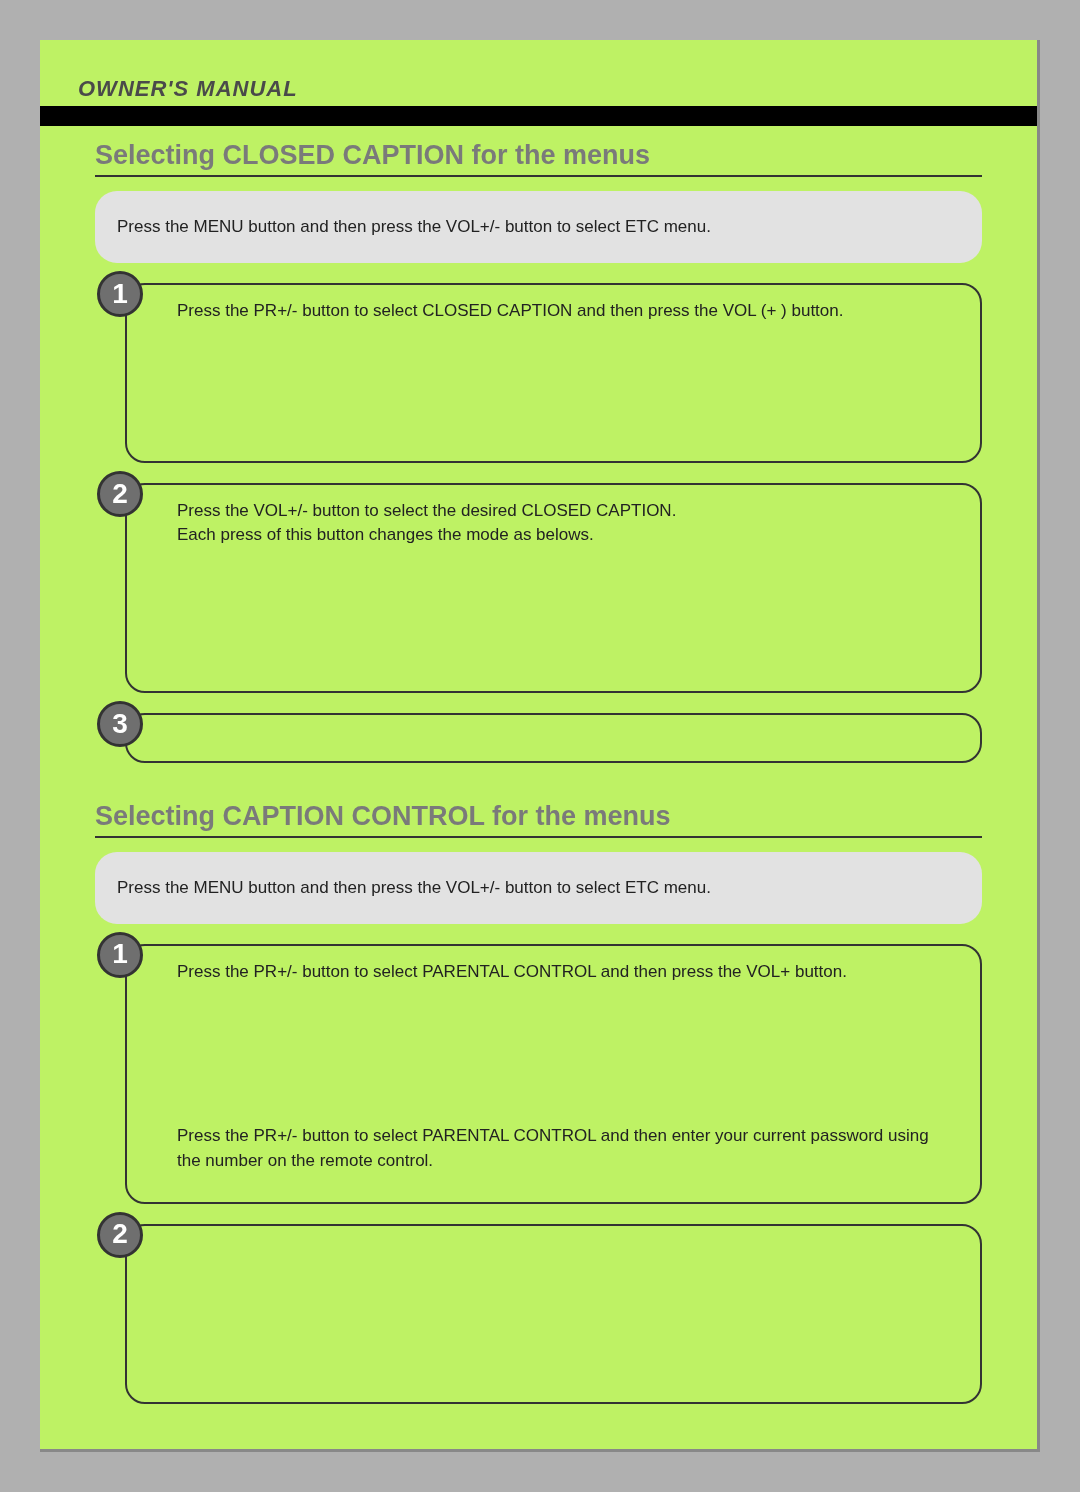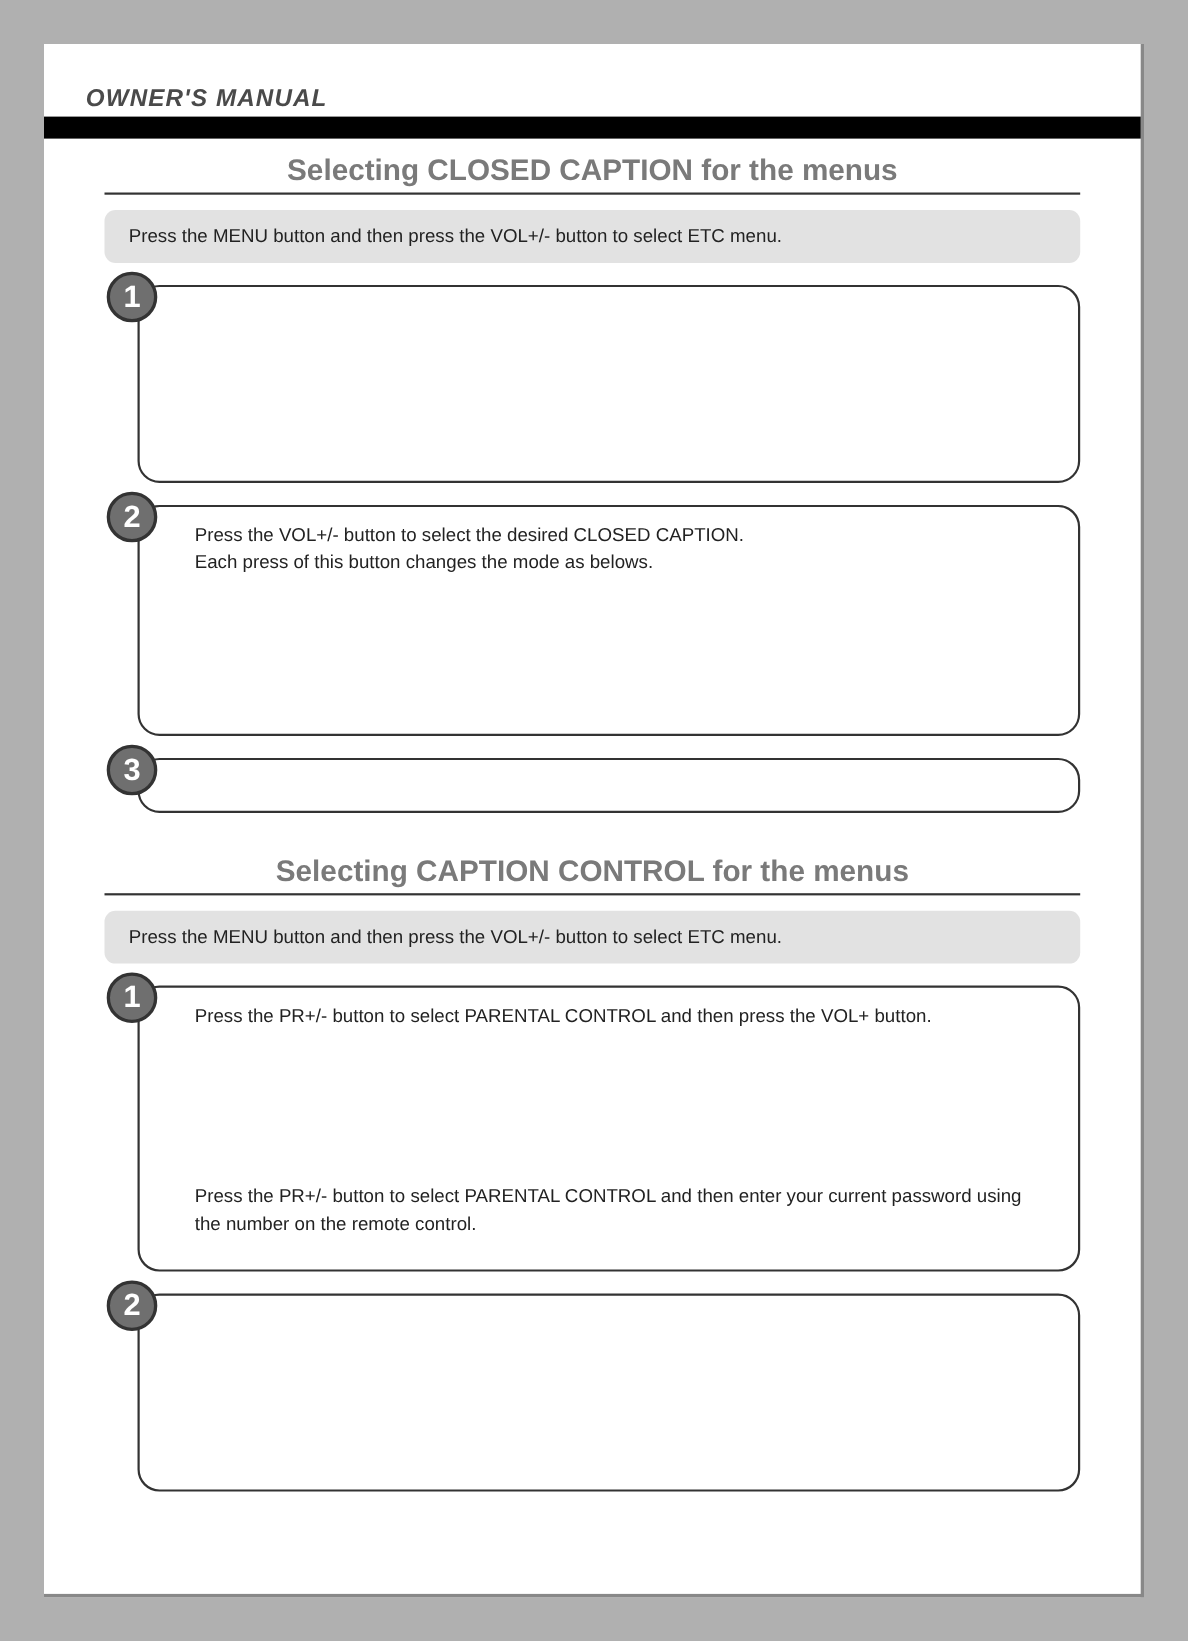--- a/index.html
+++ b/index.html
@@ -13,21 +13,21 @@
     width: 1080px;
     height: 1492px;
     position: relative;
   }
   .page-outer {
     position: absolute;
     top: 40px;
     left: 40px;
     right: 40px;
     bottom: 40px;
-    background: #ffffff;
+    background: #bef264;
     border-right: 3px solid #888;
     border-bottom: 3px solid #888;
   }
   .header-label {
     position: absolute;
     top: 36px;
     left: 38px;
     font-size: 22px;
     font-weight: bold;
     font-style: italic;
@@ -49,26 +49,25 @@
     right: 55px;
     bottom: 30px;
   }
   .section-title {
     font-size: 27px;
     font-weight: bold;
     color: #7a7a7a;
     border-bottom: 2px solid #333;
     padding-bottom: 4px;
     margin-bottom: 14px;
-    text-align: center;
   }
   .intro-box {
     background: #e2e2e2;
-    border-radius: 10px;
-    padding: 12px 22px;
+    border-radius: 22px;
+    padding: 24px 22px;
     font-size: 17px;
     color: #222;
     line-height: 1.4;
     margin-bottom: 20px;
   }
   .step-box {
     position: relative;
     border: 2px solid #333;
     border-radius: 20px;
     margin-left: 30px;
@@ -121,20 +120,21 @@
   <div class="content">
 
     <div class="section-title">Selecting CLOSED CAPTION for the menus</div>
 
     <div class="intro-box">
       <div>Press the MENU button and then press the VOL+/- button to select ETC menu.</div>
     </div>
 
     <div class="step-box tall-1">
       <div class="step-badge">1</div>
+      <div>Press the PR+/- button to select CLOSED CAPTION and then press the VOL (+ ) button.</div>
     </div>
 
     <div class="step-box tall-2">
       <div class="step-badge">2</div>
       <div>Press the VOL+/- button to select the desired CLOSED CAPTION.</div>
       <div>Each press of this button changes the mode as belows.</div>
     </div>
 
     <div class="step-box short-1">
       <div class="step-badge">3</div>

